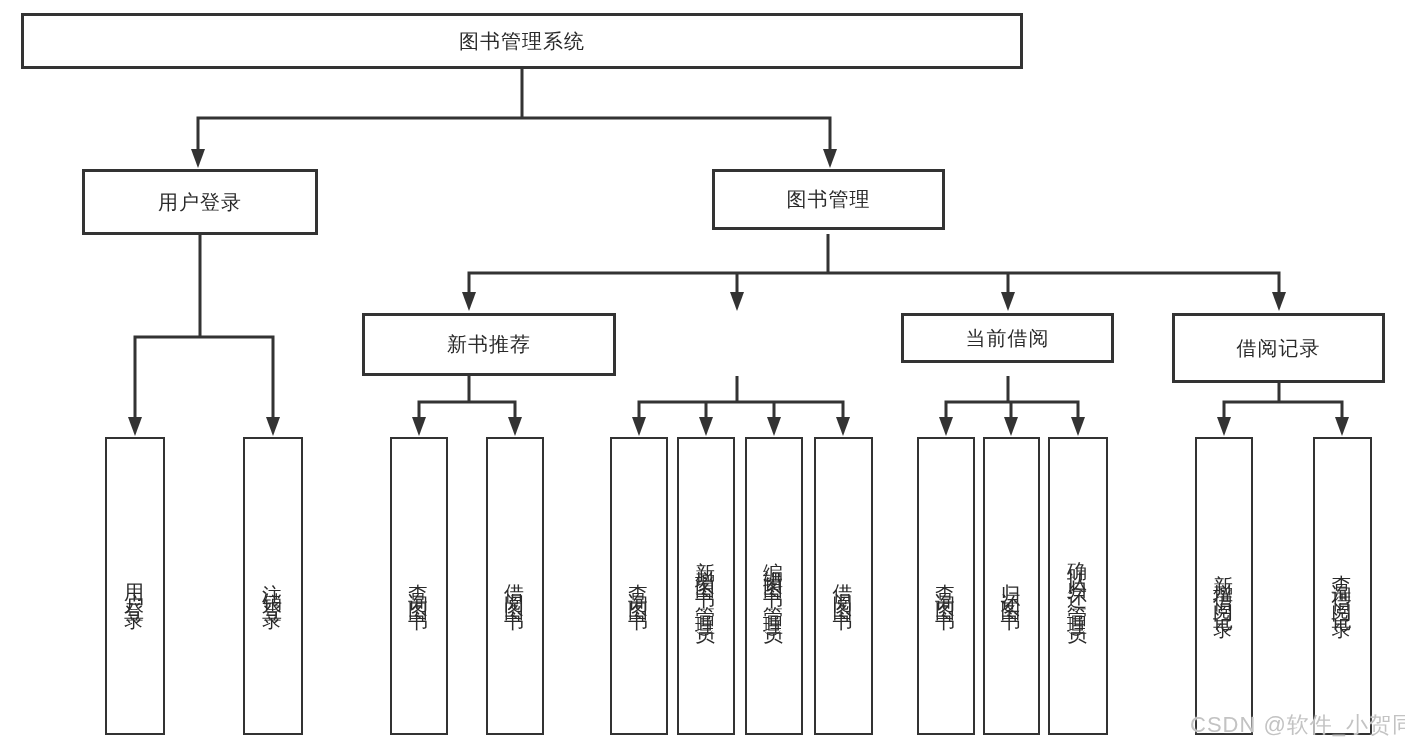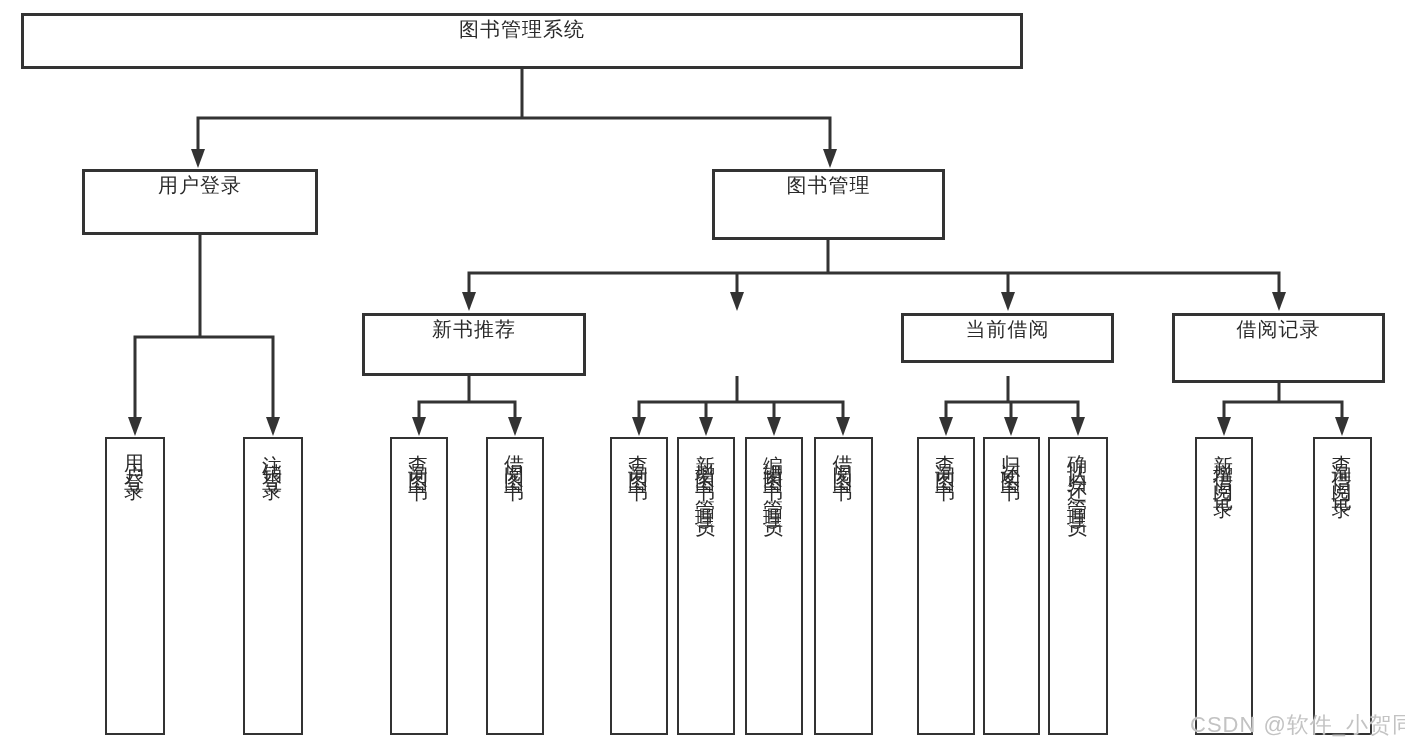--- a/index.html
+++ b/index.html
@@ -22,42 +22,43 @@
     width: 1405px;
     height: 747px;
     pointer-events: none;
   }
   .node {
     position: absolute;
     box-sizing: border-box;
     border: 3px solid #333333;
     background: #ffffff;
     display: flex;
+    align-items: center;
     justify-content: center;
     color: #2a2a2a;
     font-size: 20px;
     letter-spacing: 1px;
     z-index: 2;
   }
   .node.leaf {
     border-width: 2.5px;
   }
   .vtext {
     writing-mode: vertical-rl;
     text-orientation: mixed;
     letter-spacing: 9px;
     font-size: 20px;
     color: #2a2a2a;
     white-space: nowrap;
   }
   
   .n-root           { left: 21px;   top: 13px;  width: 1002px; height: 56px; }
   .n-user-login     { left: 82px;   top: 169px; width: 236px;  height: 66px; }
-  .n-book-mgmt      { left: 712px;  top: 169px; width: 233px;  height: 71px; }
-  .n-new-book-rec   { left: 362px;  top: 313px; width: 224px;  height: 63px; }
+  .n-book-mgmt      { left: 712px;  top: 169px; width: 233px;  height: 61px; }
+  .n-new-book-rec   { left: 362px;  top: 313px; width: 254px;  height: 63px; }
   .n-book-borrow    { left: 630px;  top: 313px; width: 213px;  height: 63px; }
   .n-current-borrow { left: 901px;  top: 313px; width: 213px;  height: 50px; }
   .n-borrow-record  { left: 1172px; top: 313px; width: 213px;  height: 70px; }
   
   .leaf { top: 437px; height: 298px; }
   .n-leaf-user-login   { left: 105px;  width: 60px; }
   .n-leaf-logout       { left: 243px;  width: 60px; }
   .n-leaf-nbr-query    { left: 390px;  width: 58px; }
   .n-leaf-nbr-borrow   { left: 486px;  width: 58px; }
   .n-leaf-bb-query     { left: 610px;  width: 58px; }

